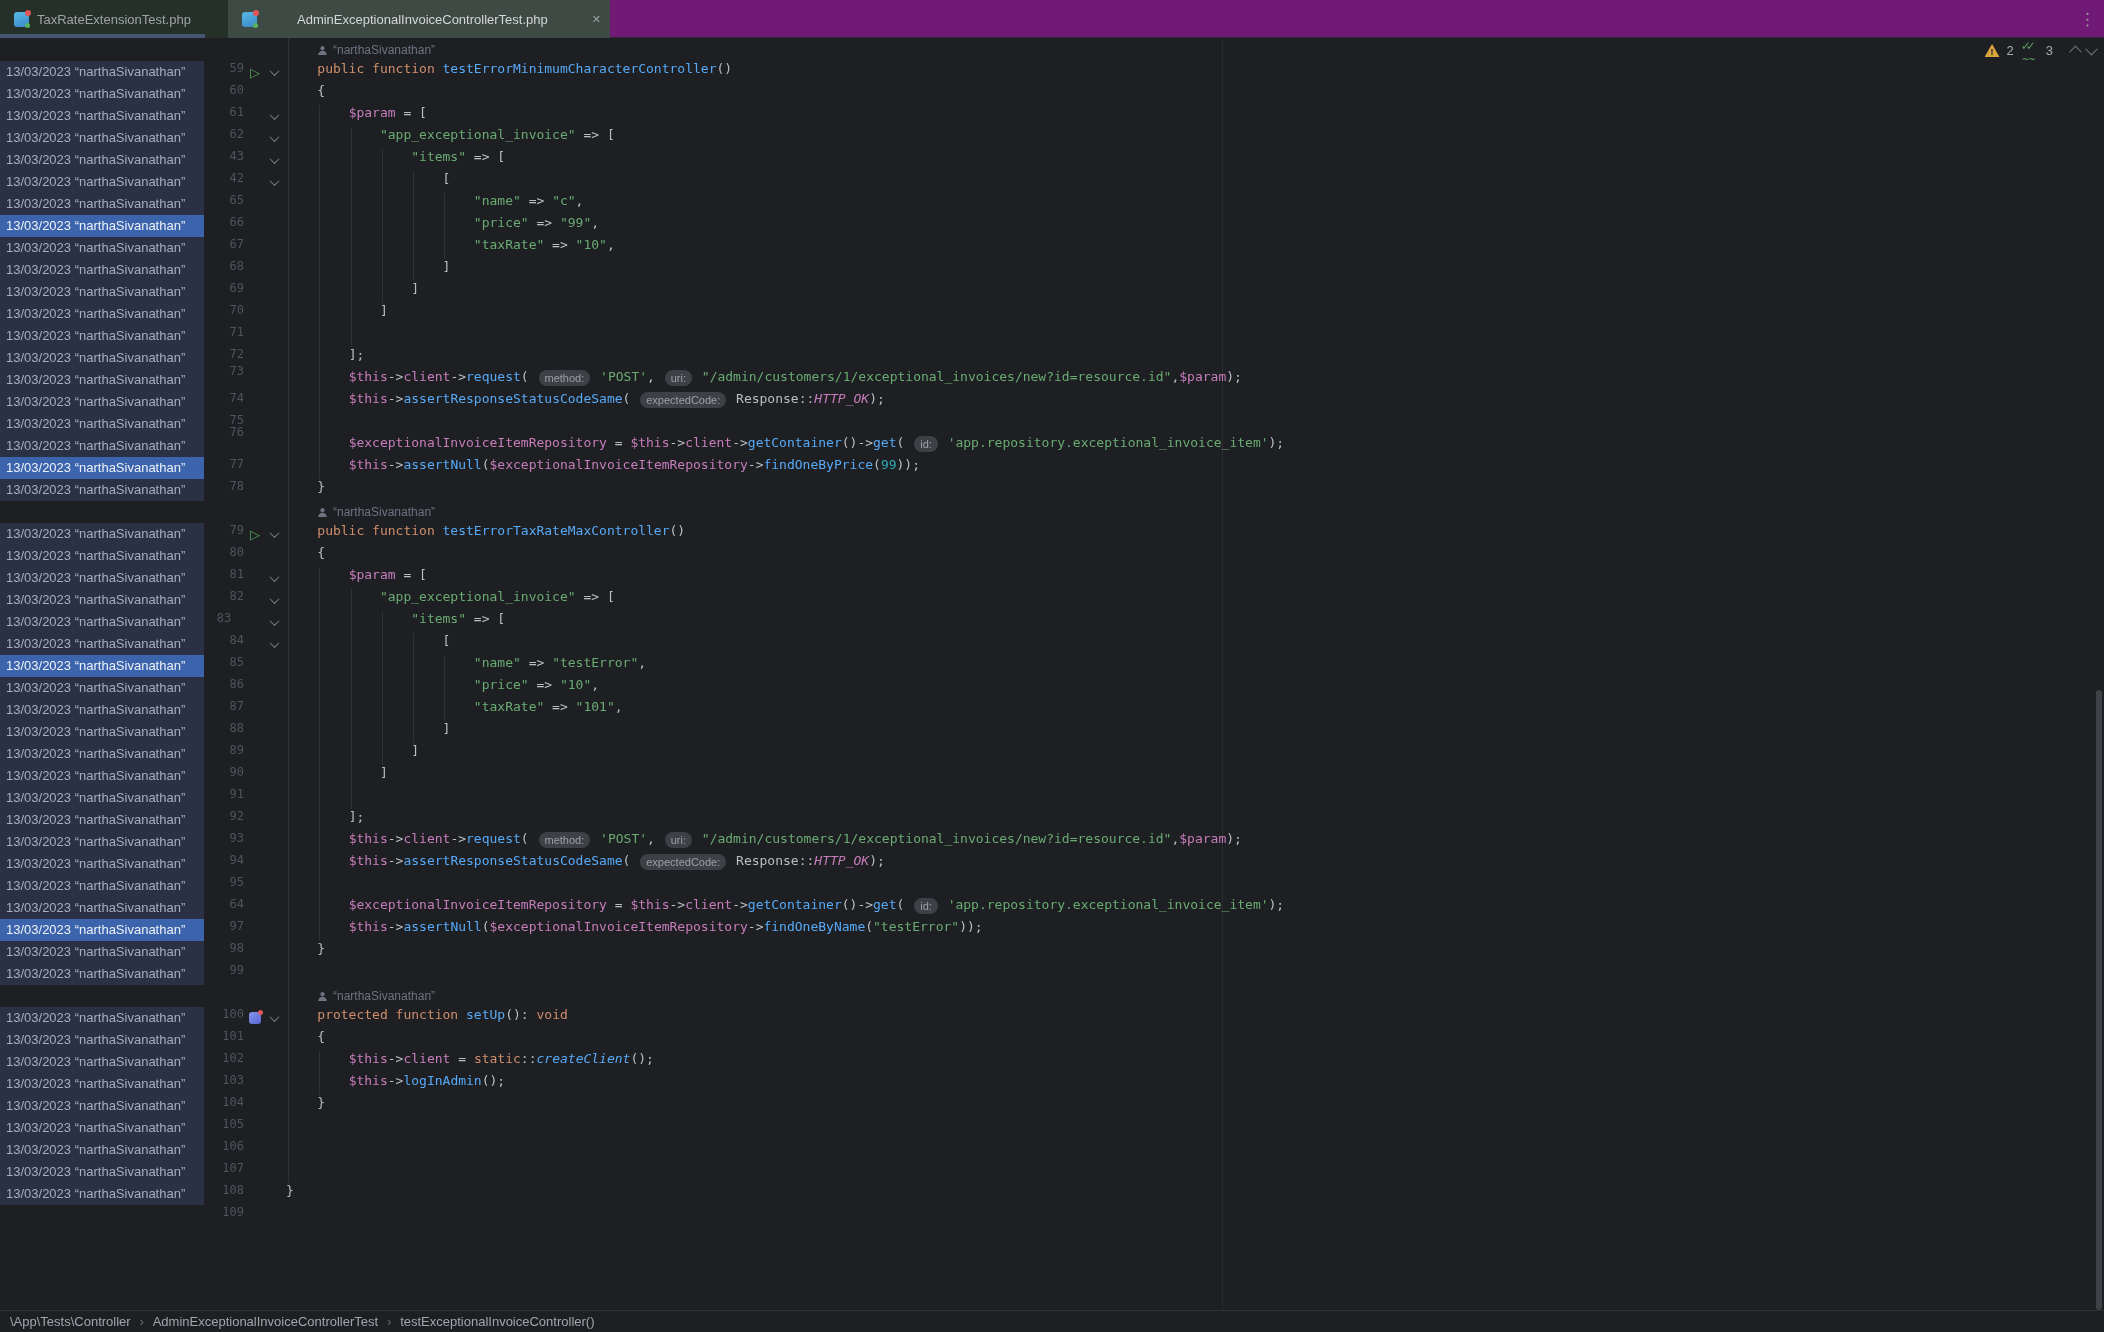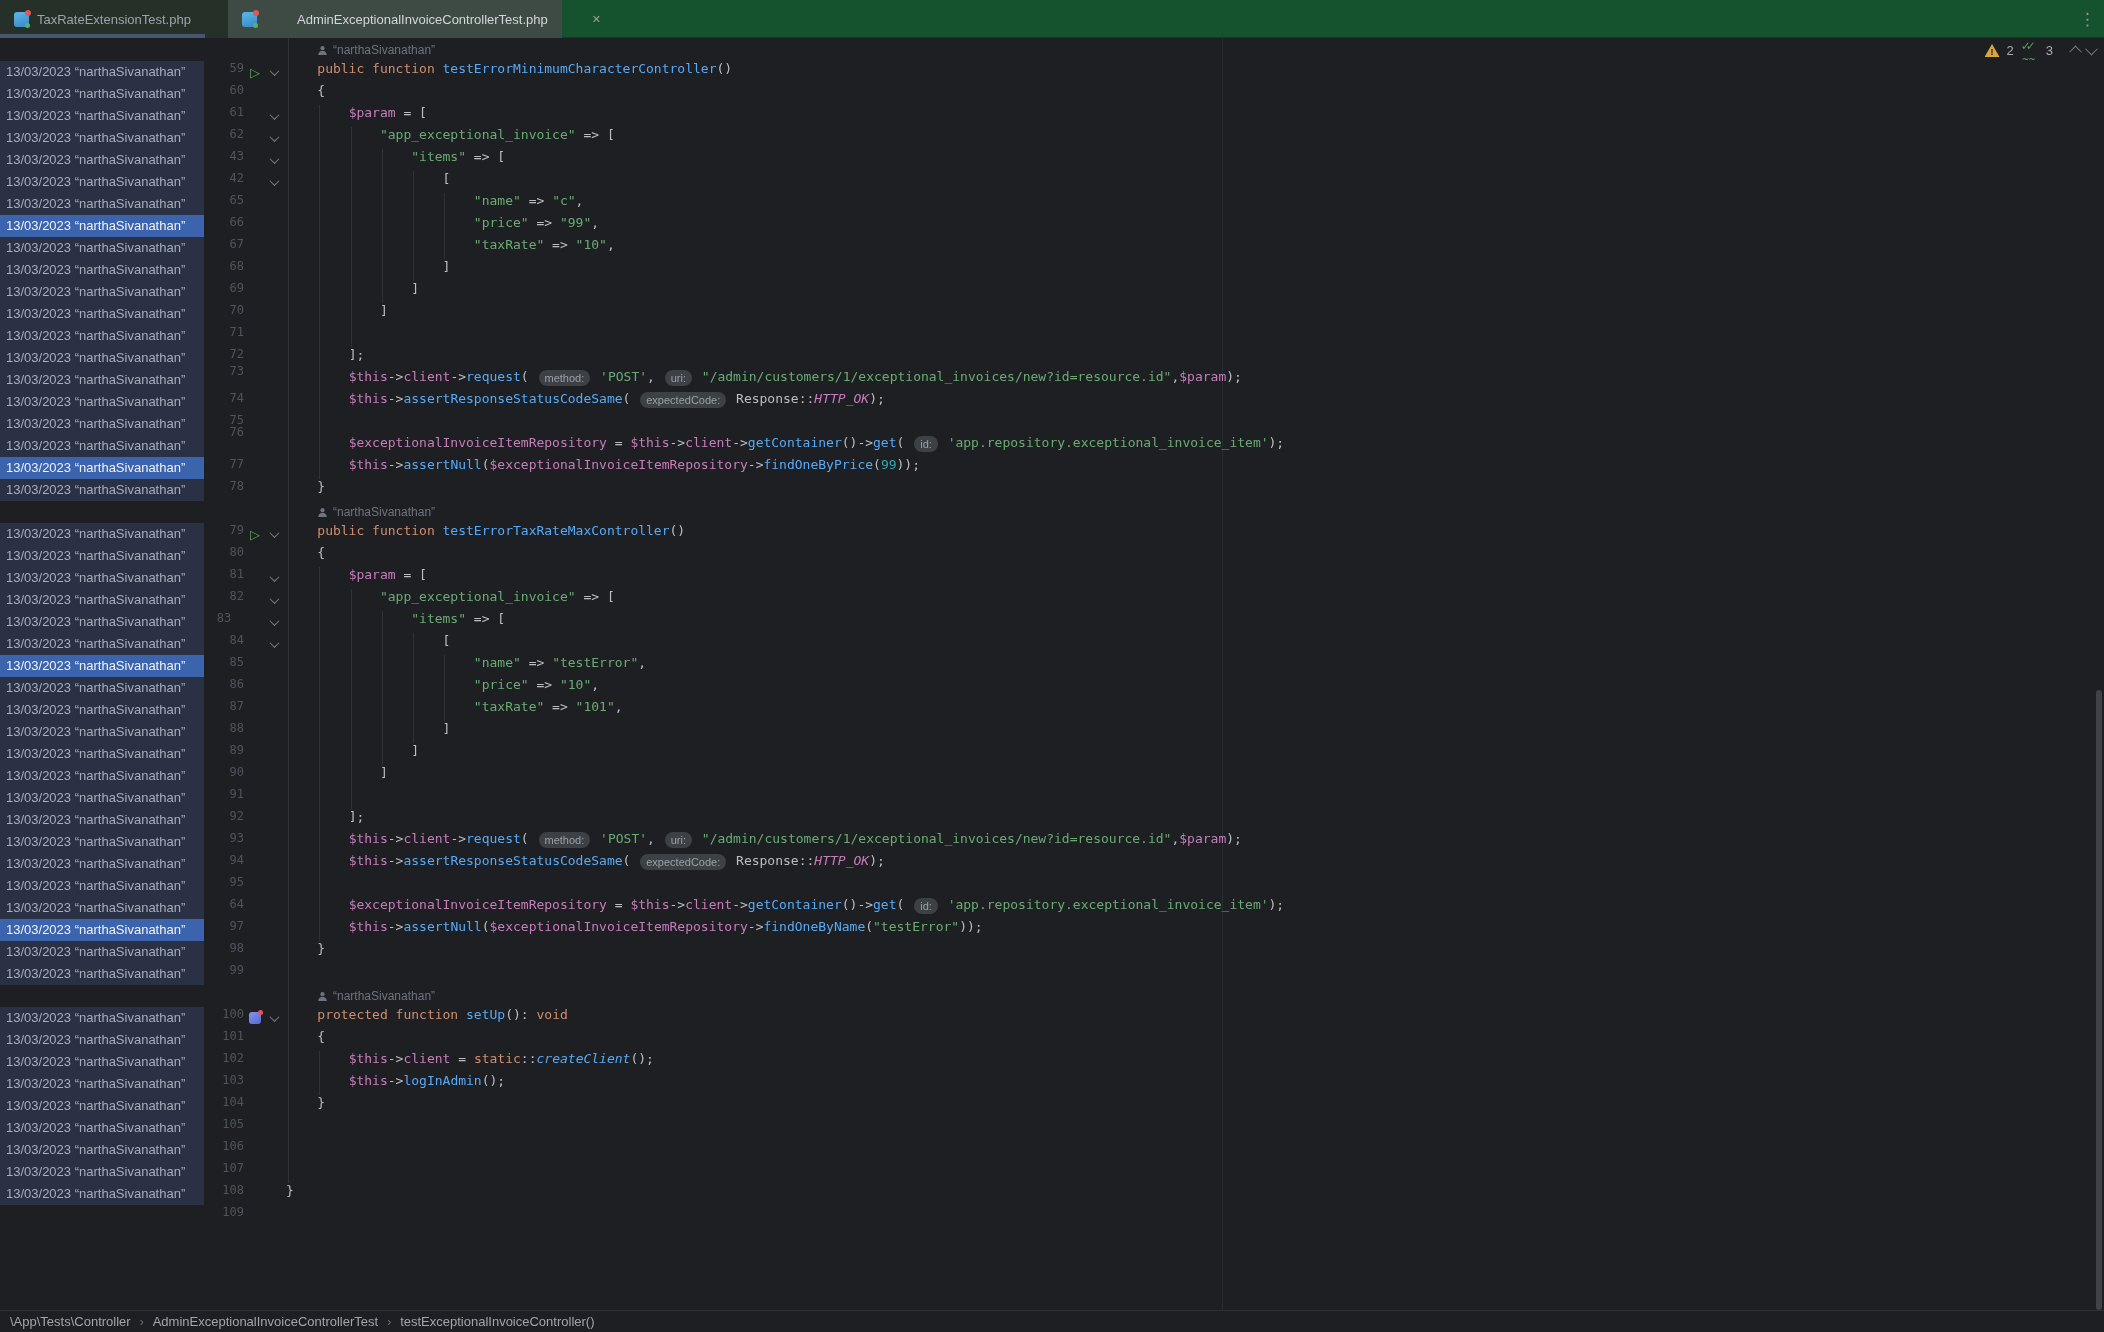--- a/index.html
+++ b/index.html
@@ -1,25 +1,25 @@
 <!DOCTYPE html>
 <html><head>
 <meta charset="utf-8">
 <style>
   html,body{margin:0;padding:0;background:#1e1f22;width:2104px;height:1332px;overflow:hidden;
     font-family:"Liberation Sans",sans-serif;}
   #app{position:relative;width:2104px;height:1332px;background:#1e1f22;}
 
   
-  #tabbar{position:absolute;left:0;top:0;width:2104px;height:38px;background:#14532d;
+  #tabbar{position:absolute;left:0;top:0;width:2104px;height:38px;background:#701a75;
     border-bottom:1px solid #2a2c30;box-sizing:border-box;}
   .tab{position:absolute;top:0;height:38px;display:flex;align-items:center;gap:8px;
     padding:0 14px;box-sizing:border-box;cursor:pointer;}
   #tab-0{left:0;width:228px;background:#253029;color:#9ea3ab;}
-  #tab-1{left:228px;width:334px;background:#3e4a44;color:#d3d6da;gap:40px;}
+  #tab-1{left:228px;width:382px;background:#3e4a44;color:#d3d6da;gap:40px;}
   .tab-label{font-size:13px;white-space:nowrap;}
   .tab-underline{position:absolute;left:0;top:34px;width:205px;height:4px;background:#465672;}
   .file-icon{position:relative;width:15px;height:15px;border-radius:3px;flex:0 0 15px;
     background:linear-gradient(160deg,#53b1e0 20%,#3a86c8);}
   .file-icon .dot-red{position:absolute;right:-2px;top:-2px;width:6px;height:6px;border-radius:50%;background:#e0565a;}
   .file-icon .dot-green{position:absolute;right:-1px;bottom:-1px;width:5px;height:5px;border-radius:50%;background:#57b45c;}
   .tab-close{font-size:11px;color:#9aa0a7;margin-left:4px;cursor:pointer;}
   #kebab{position:absolute;right:8px;top:0;height:38px;display:flex;align-items:center;
     color:#92969c;font-size:17px;cursor:pointer;}
 

